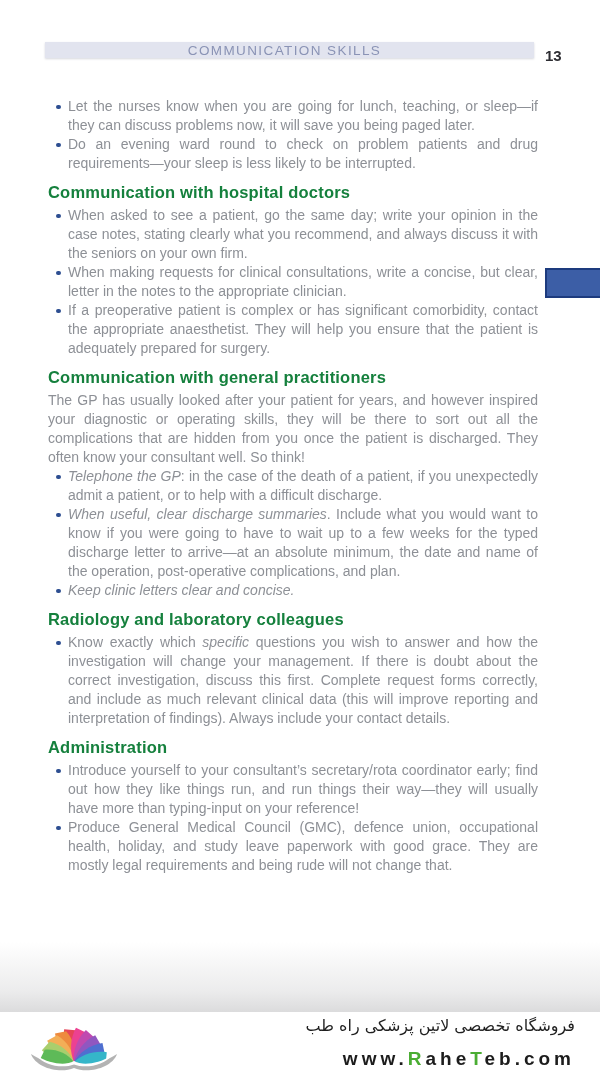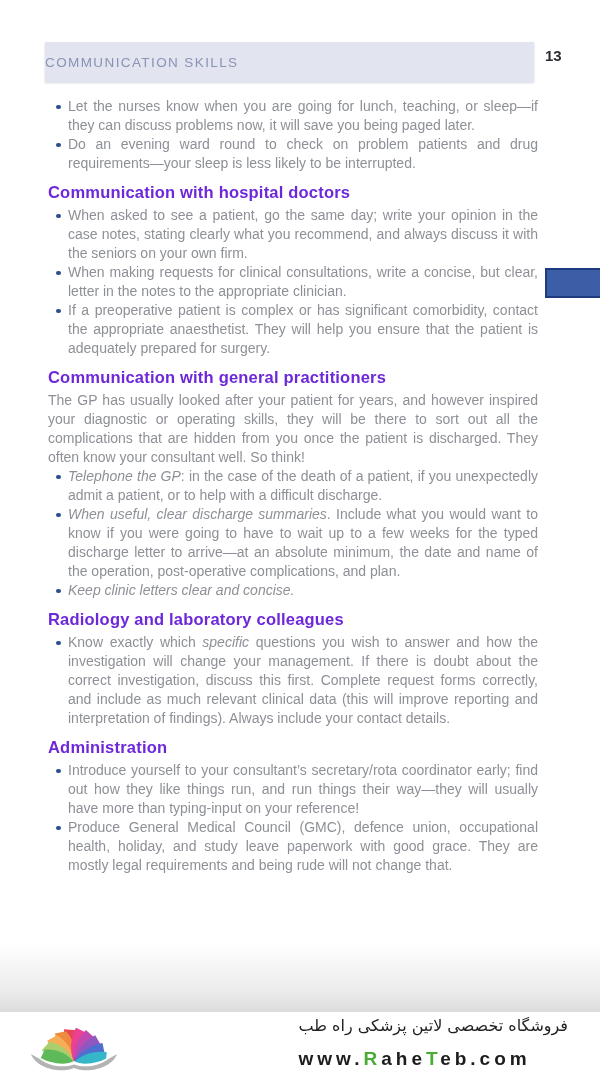--- a/index.html
+++ b/index.html
@@ -2,43 +2,43 @@
 <html><head>
 <meta charset="utf-8">
 <style>
   html,body { margin:0; padding:0; background:#ffffff; }
   .page {
     position:relative; width:600px; height:1080px; background:#ffffff;
     font-family:"Liberation Sans", sans-serif; overflow:hidden;
   }
   
   .header-bar {
-    position:absolute; left:45px; top:42px; width:489px; height:40px;
+    position:absolute; left:45px; top:42px; width:489px; height:16px;
     background:#e2e4ef; box-sizing:border-box;
-    display:flex; align-items:center; justify-content:flex-start; padding-right:10px;
+    display:flex; align-items:center; justify-content:center; padding-right:10px;
     box-shadow:0 1px 2px rgba(90,95,120,0.25);
   }
   .header-title {
     color:#8a93b5; font-size:13.5px; letter-spacing:1.4px; font-weight:400;
   }
   .page-num {
     position:absolute; left:545px; top:47px; color:#2d2d32; font-size:15px; font-weight:700;
   }
   
   .side-tab {
     position:absolute; right:0; top:268px; width:55px; height:30px;
     background:#3c5ea6; border:2px solid #1d3b7e; border-right:none; box-sizing:border-box;
   }
   
   .content {
     position:absolute; left:48px; top:97px; width:490px;
     color:#8d9096; font-size:14px; line-height:19px; text-align:justify;
   }
   .content h2 {
-    color:#6d28d9; font-size:16.5px; line-height:20px; font-weight:700;
+    color:#15803d; font-size:16.5px; line-height:20px; font-weight:700;
     margin:9px 0 4px; text-align:left; letter-spacing:0.2px;
   }
   .content p.para { margin:0; }
   .content ul { list-style:none; margin:0; padding:0; }
   .content li { position:relative; padding-left:20px; }
   .content li::before {
     content:""; position:absolute; left:8px; top:7.5px;
     width:4.5px; height:4.5px; border-radius:50%; background:#2d4e91;
   }
   .content i { font-style:italic;margin-top:6px; }
@@ -46,21 +46,21 @@
   .bottom-fade {
     position:absolute; left:0; top:942px; width:600px; height:70px;
     background:linear-gradient(to bottom, rgba(200,200,202,0) 0%, rgba(200,200,202,0.35) 70%, rgba(190,190,192,0.55) 100%);
     pointer-events:none;
   }
   
   .footer {
     position:absolute; left:0; top:1012px; width:600px; height:68px; background:#ffffff;
   }
   .logo { position:absolute; left:26px; top:2px; }
-  .footer-text { position:absolute; right:32px; top:3px; }
+  .footer-text { position:absolute; right:25px; top:3px; text-align:right; }
   .footer-fa {
     font-family:"DejaVu Sans", sans-serif; direction:rtl;
     font-size:16px; line-height:22px; color:#1f1f1f;
   }
   .footer-url {
     font-size:19px; line-height:26px; letter-spacing:4px;
     color:#1c1c1c; font-weight:700; margin-top:9px;
     font-family:"Liberation Sans", sans-serif;
   }
 </style>

